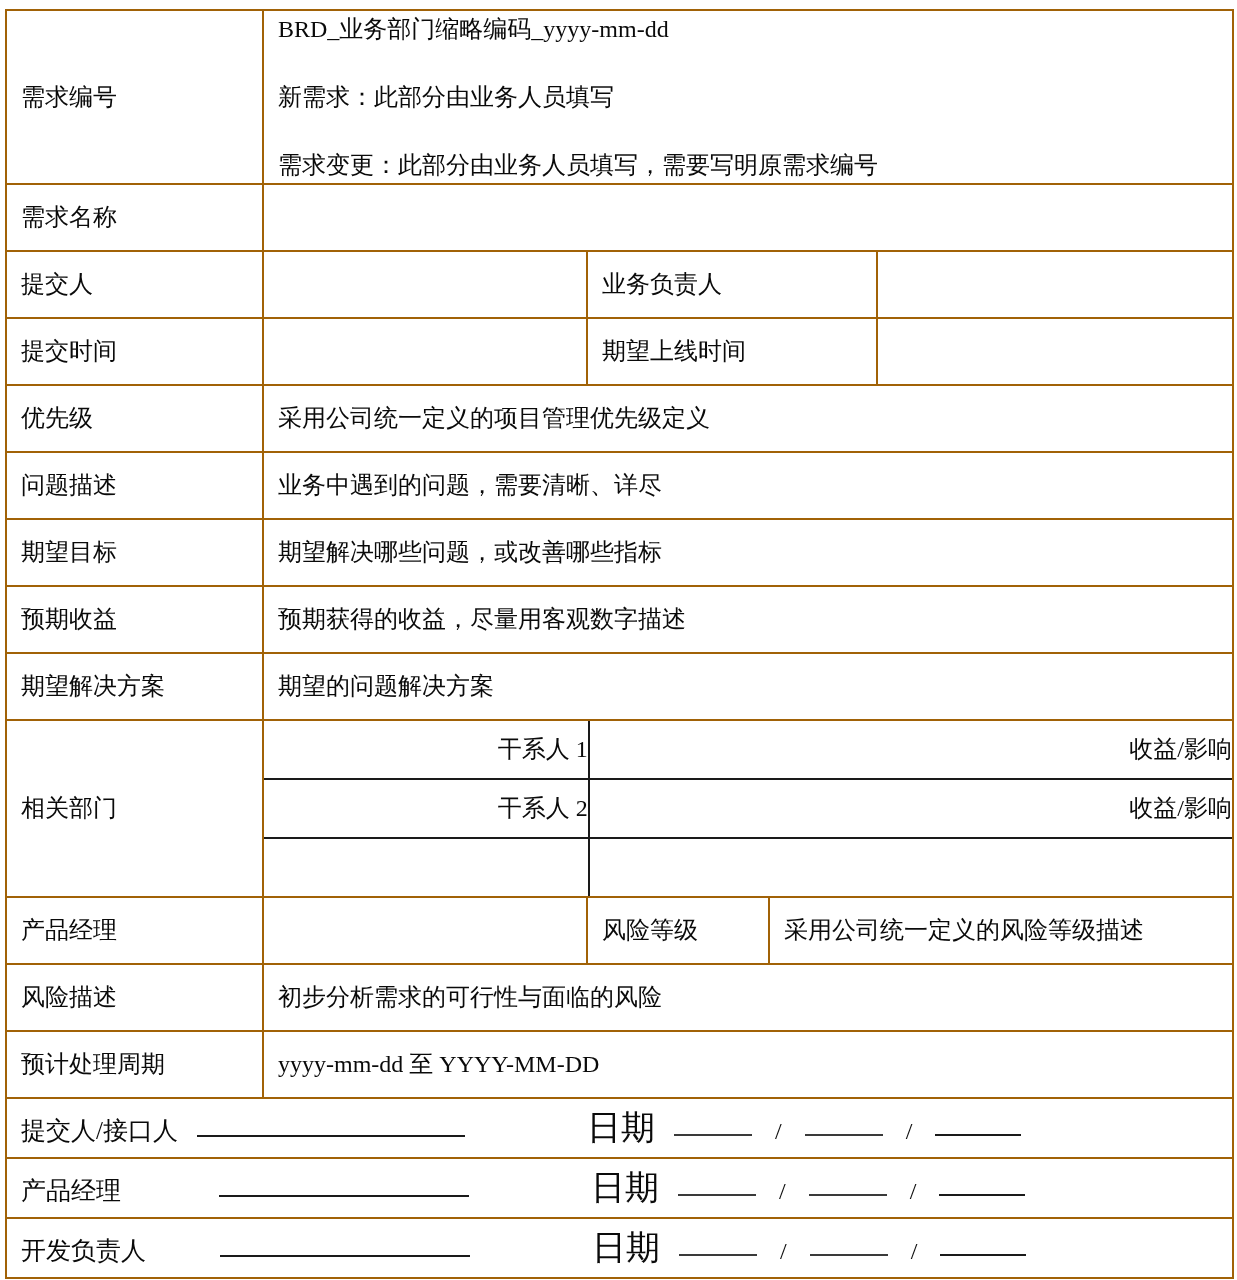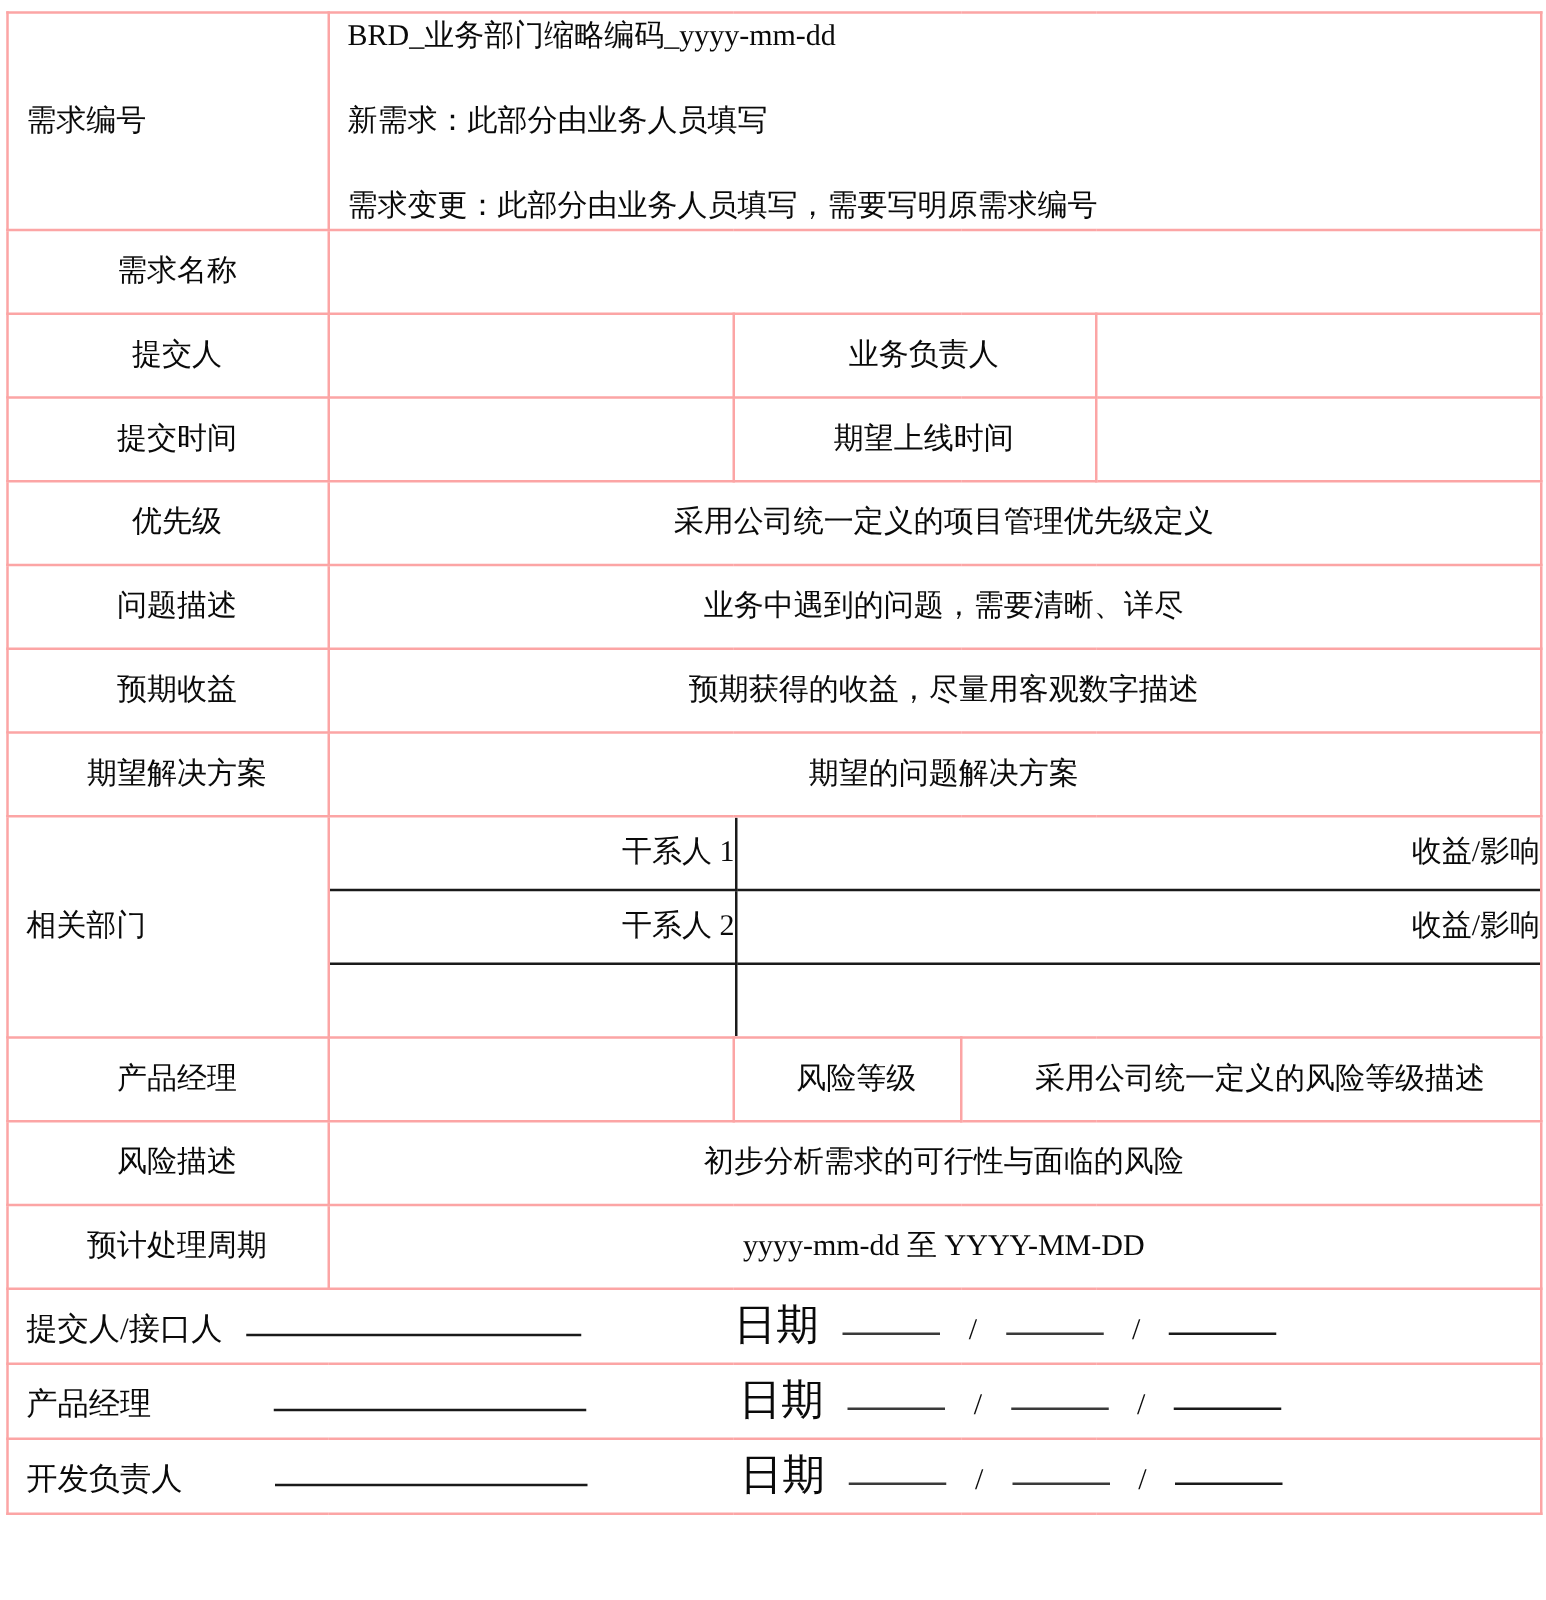--- a/index.html
+++ b/index.html
@@ -24,21 +24,21 @@
   }
 
   table.brd {
     width: 1227px;
     border-collapse: collapse;
     table-layout: fixed;
     margin: 0;
   }
 
   table.brd td {
-    border: 2px solid #fca5a5;
+    border: 2px solid #a16207;
     vertical-align: middle;
     padding: 0 0 0 14px;
     font-size: 24px;
     line-height: 1.35;
     font-family: "Liberation Serif", "DejaVu Serif", serif;
     color: #0a0a0a;
     background: #ffffff;
     overflow: hidden;
   }
 
@@ -61,21 +61,21 @@
   .idblock .line {
     margin: 0 0 0 0;
     padding: 0;
     font-size: 24px;
     line-height: 1.25;
   }
   .idblock .line + .line {
     margin-top: 38px;
   }
 
-  .row-std { height: 67px; text-align: center; }
+  .row-std { height: 67px; }
 
   .label-top {
     vertical-align: top;
     padding-top: 16px;
   }
 
   .mono {
     font-family: "DejaVu Sans Mono", "Liberation Mono", monospace;
     font-size: 23px;
     letter-spacing: 0px;
@@ -204,20 +204,24 @@
       <tr class="row-std">
         <td class="cell-label">优先级</td>
         <td class="cell-value" colspan="4">采用公司统一定义的项目管理优先级定义</td>
       </tr>
 
       <tr class="row-std">
         <td class="cell-label">问题描述</td>
         <td class="cell-value" colspan="4">业务中遇到的问题，需要清晰、详尽</td>
       </tr>
 
+      <tr class="row-std">
+        <td class="cell-label">期望目标</td>
+        <td class="cell-value" colspan="4">期望解决哪些问题，或改善哪些指标</td>
+      </tr>
 
       <tr class="row-std">
         <td class="cell-label">预期收益</td>
         <td class="cell-value" colspan="4">预期获得的收益，尽量用客观数字描述</td>
       </tr>
 
       <tr class="row-std">
         <td class="cell-label">期望解决方案</td>
         <td class="cell-value" colspan="4">期望的问题解决方案</td>
       </tr>

